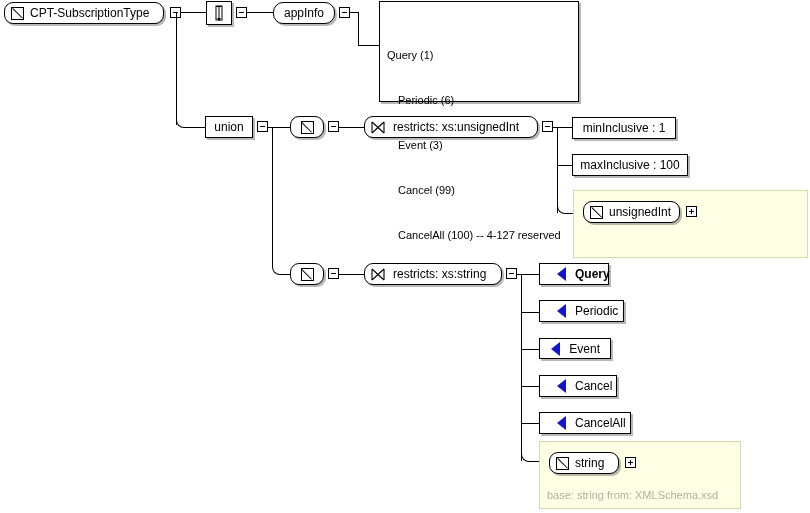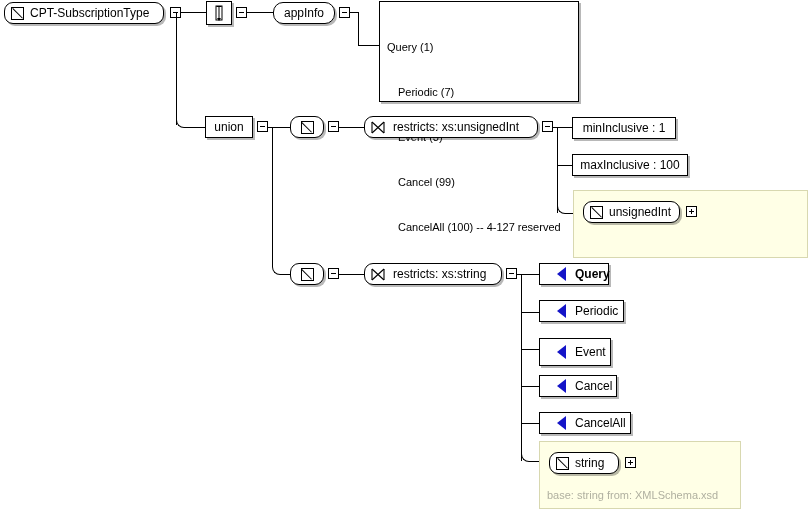--- a/index.html
+++ b/index.html
@@ -145,21 +145,21 @@
     height: 9px;
     box-sizing: border-box;
   }
   
   .docbox {
     position: absolute;
     background: #ffffff;
     border: 1px solid #000000;
     box-sizing: border-box;
     box-shadow: 2px 2px 0 rgba(0,0,0,0.28);
-    padding: 8px 6px 4px 7px;
+    padding: 16px 6px 4px 7px;
     font-size: 11px;
     line-height: 15px;
     color: #000000;
     white-space: pre;
   }
   .docline { white-space: pre; }
   .docline.indent { padding-left: 11px; }
   
   .basepanel {
     position: absolute;
@@ -208,21 +208,21 @@
     <span class="label">appInfo</span>
   </div>
   <div class="expander" style="left:339px; top:7px;"></div>
 
   <div class="ln-h" style="left:350px; top:12px; width:8px;"></div>
   <div class="ln-v" style="left:358px; top:12px; height:33px;"></div>
   <div class="ln-h" style="left:358px; top:45px; width:22px;"></div>
 
   <div class="docbox" style="left:379px; top:1px; width:200px; height:101px;">
     <div class="docline">Query (1)</div>
-    <div class="docline indent">Periodic (7)</div>
+    <div class="docline indent">Periodic (6)</div>
     <div class="docline indent">Event (3)</div>
     <div class="docline indent">Cancel (99)</div>
     <div class="docline indent">CancelAll (100) -- 4-127 reserved</div>
     <div class="docline indent"> -- 128-255 reserved</div>
   </div>
 
   <div class="node boxnode" style="left:205px; top:116px; width:48px; height:22px;">
     <span class="label">union</span>
   </div>
   <div class="expander" style="left:257px; top:121px;"></div>
@@ -299,21 +299,21 @@
   <div class="node boxnode" style="left:539px; top:263px; width:70px; height:22px; justify-content:space-between;font-weight:bold;">
     <span class="icon-enum"></span>
     <span class="label">Query</span>
   </div>
 
   <div class="node boxnode" style="left:539px; top:300px; width:85px; height:22px; justify-content:flex-start;">
     <span class="icon-enum"></span>
     <span class="label">Periodic</span>
   </div>
 
-  <div class="node boxnode" style="left:539px; top:338px; width:72px; height:28px; justify-content:space-between;">
+  <div class="node boxnode" style="left:539px; top:338px; width:72px; height:21px; justify-content:flex-end;">
     <span class="icon-enum"></span>
     <span class="label">Event</span>
   </div>
 
   <div class="node boxnode" style="left:539px; top:375px; width:78px; height:22px; justify-content:flex-start;">
     <span class="icon-enum"></span>
     <span class="label">Cancel</span>
   </div>
 
   <div class="node boxnode" style="left:539px; top:412px; width:92px; height:22px; justify-content:flex-start;">

